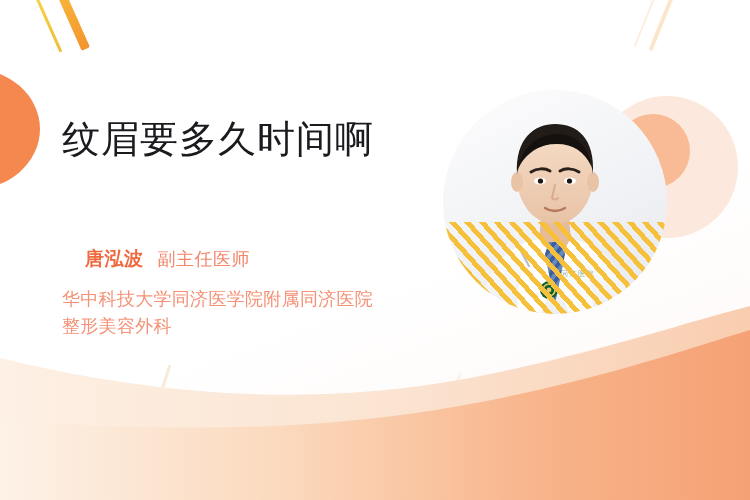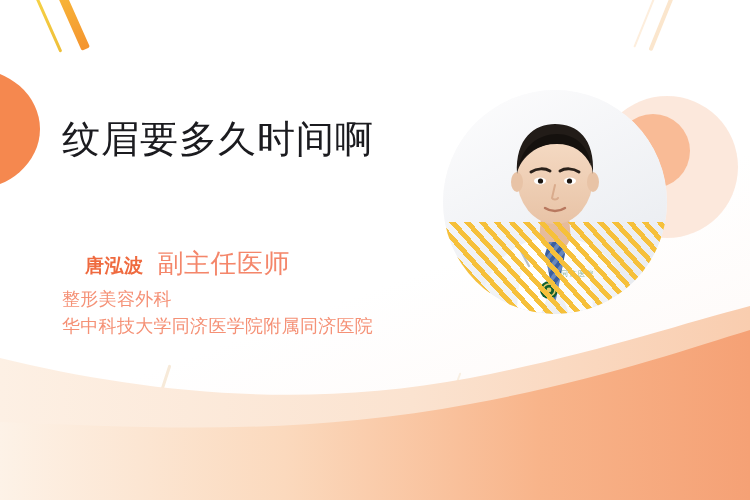--- a/index.html
+++ b/index.html
@@ -154,21 +154,21 @@
     white-space: nowrap;
   }
   .doctor-name {
     font-size: 19px;
     font-weight: bold;
     color: #ef6a3f;
     letter-spacing: .5px;
     margin-left: 23px;
   }
   .doctor-title {
-    font-size: 26px;
+    font-size: 18px;
     font-weight: 400;
     color: #f4866a;
     margin-left: 14px;
     letter-spacing: .5px;
   }
   .affiliation {
     position: absolute;
     left: 62px; top: 286px;
     font-size: 18px;
     line-height: 27px;
@@ -287,17 +287,17 @@
     <div class="inner"></div>
   </div>
 
   <div class="title">纹眉要多久时间啊</div>
 
   <div class="doctor-line">
     <span class="doctor-name">唐泓波</span><span class="doctor-title">副主任医师</span>
   </div>
 
   <div class="affiliation">
+    <div>华中科技大学同济医学院附属同济医院</div>
     <div>整形美容外科</div>
-    <div>华中科技大学同济医学院附属同济医院</div>
   </div>
 
 </div>
 
 </body></html>

